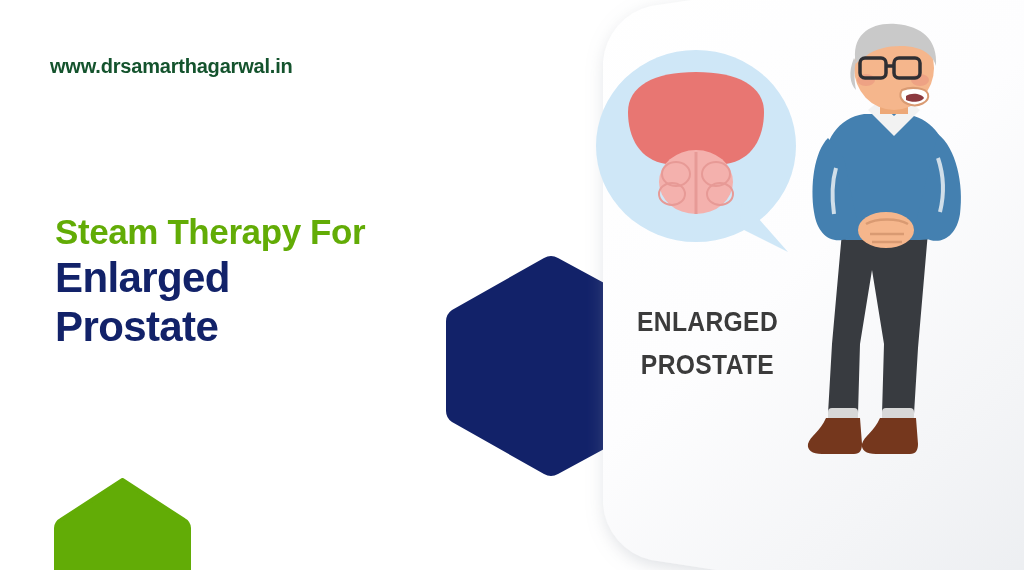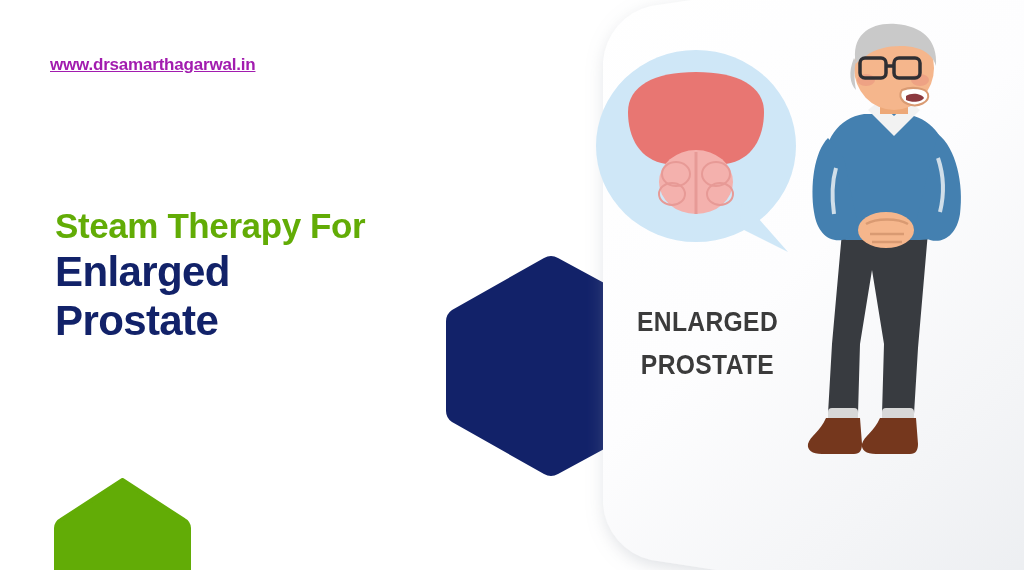--- a/index.html
+++ b/index.html
@@ -17,33 +17,32 @@
     height: 570px;
     overflow: hidden;
     background: #ffffff;
   }
 
   
   .site-url {
     position: absolute;
     left: 50px;
     top: 55px;
-    font-size: 17px;
+    font-size: 20px;
     font-weight: 600;
     letter-spacing: -0.2px;
-    color: #a21caf;
+    color: #14532d;
     white-space: nowrap;
-    text-decoration: underline;
   }
 
   
   .headline {
     position: absolute;
     left: 55px;
-    top: 206px;
+    top: 212px;
     width: 400px;
   }
   .headline-line1 {
     font-size: 35px;
     font-weight: 700;
     color: #62ac06;
     line-height: 1.16;
     letter-spacing: -0.4px;
     white-space: nowrap;
   }

